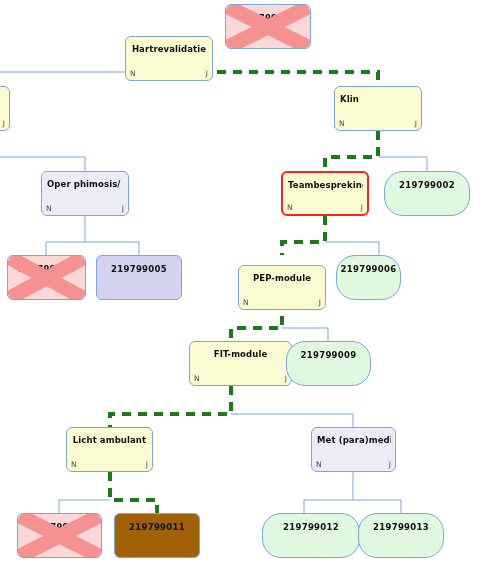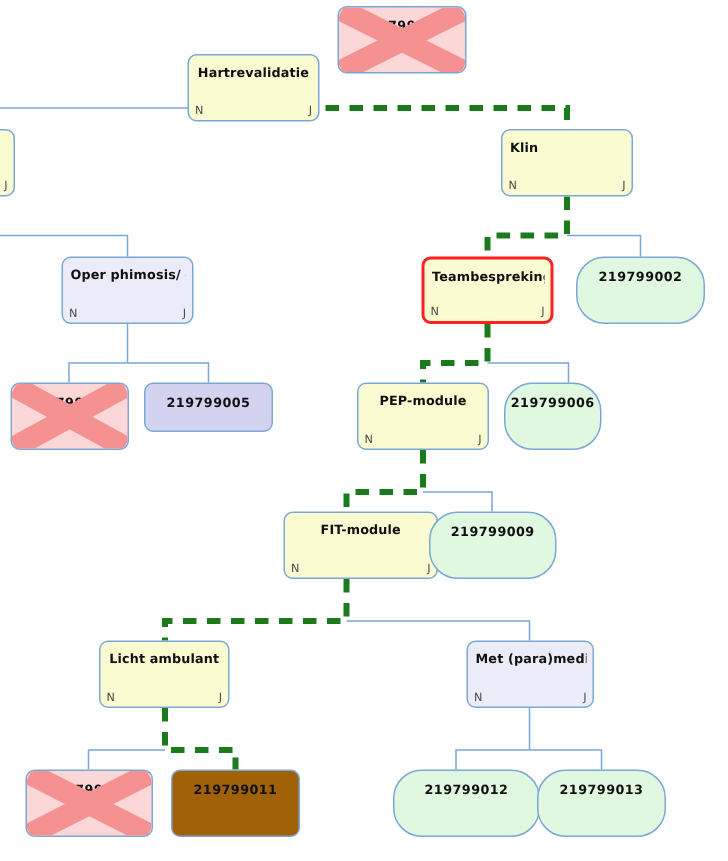--- a/index.html
+++ b/index.html
@@ -165,24 +165,24 @@
       <div class="node leaf-green" style="left: 384px; top: 171px; width: 86px; height: 45px;">
         <div class="leaf-label">219799002</div>
       </div>
       <div class="node leaf-red" style="left: 7px; top: 255px; width: 79px; height: 45px;">
         <div class="leaf-label">219799004</div>
         <svg class="xmark" viewBox="0 0 79 45" preserveAspectRatio="none">
           <line x1="2" y1="2" x2="77" y2="43" stroke="#f59191" stroke-width="15"></line>
           <line x1="77" y1="2" x2="2" y2="43" stroke="#f59191" stroke-width="15"></line>
         </svg>
       </div>
-      <div class="node leaf-blue" style="left: 96px; top: 255px; width: 86px; height: 33px;">
+      <div class="node leaf-blue" style="left: 96px; top: 255px; width: 86px; height: 45px;">
         <div class="leaf-label">219799005</div>
       </div>
-      <div class="node decision" style="left: 238px; top: 255px; width: 88px; height: 45px;">
+      <div class="node decision" style="left: 238px; top: 265px; width: 88px; height: 45px;">
         <div class="node-title">PEP-module</div>
         <div class="branch-n">N</div>
         <div class="branch-j">J</div>
       </div>
       <div class="node leaf-green" style="left: 336px; top: 255px; width: 65px; height: 45px;">
         <div class="leaf-label">219799006</div>
       </div>
       <div class="node decision" style="left: 189px; top: 341px; width: 103px; height: 45px;">
         <div class="node-title">FIT-module</div>
         <div class="branch-n">N</div>

